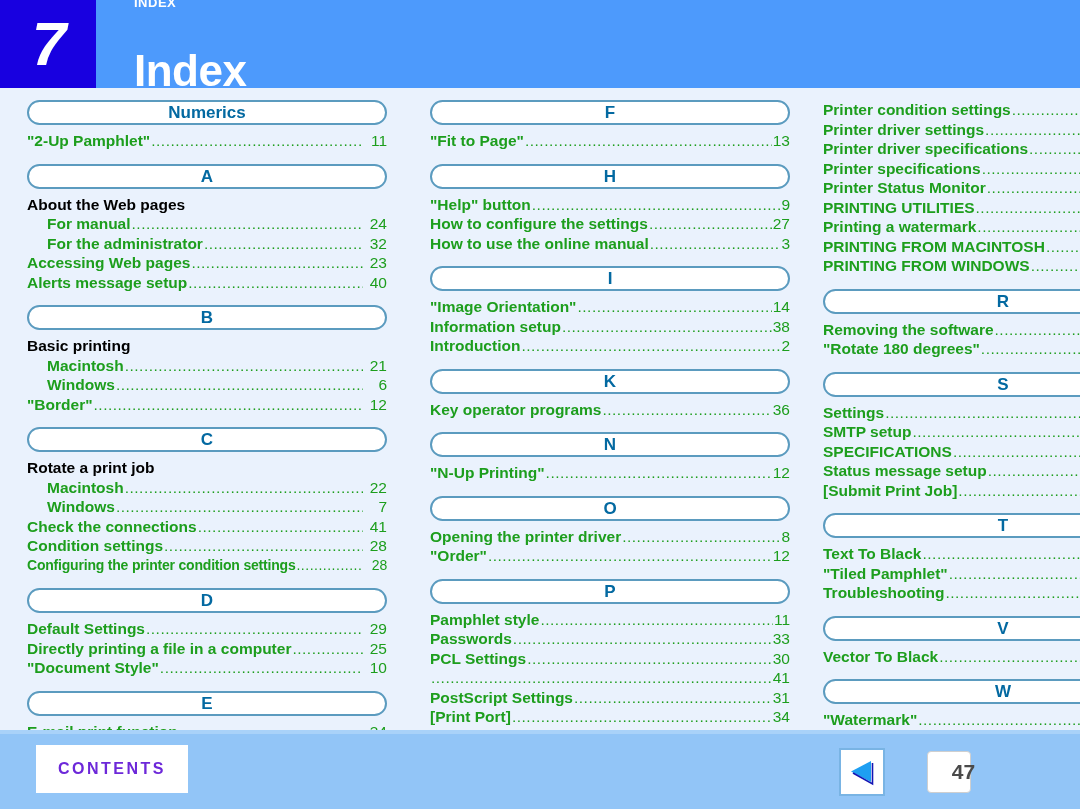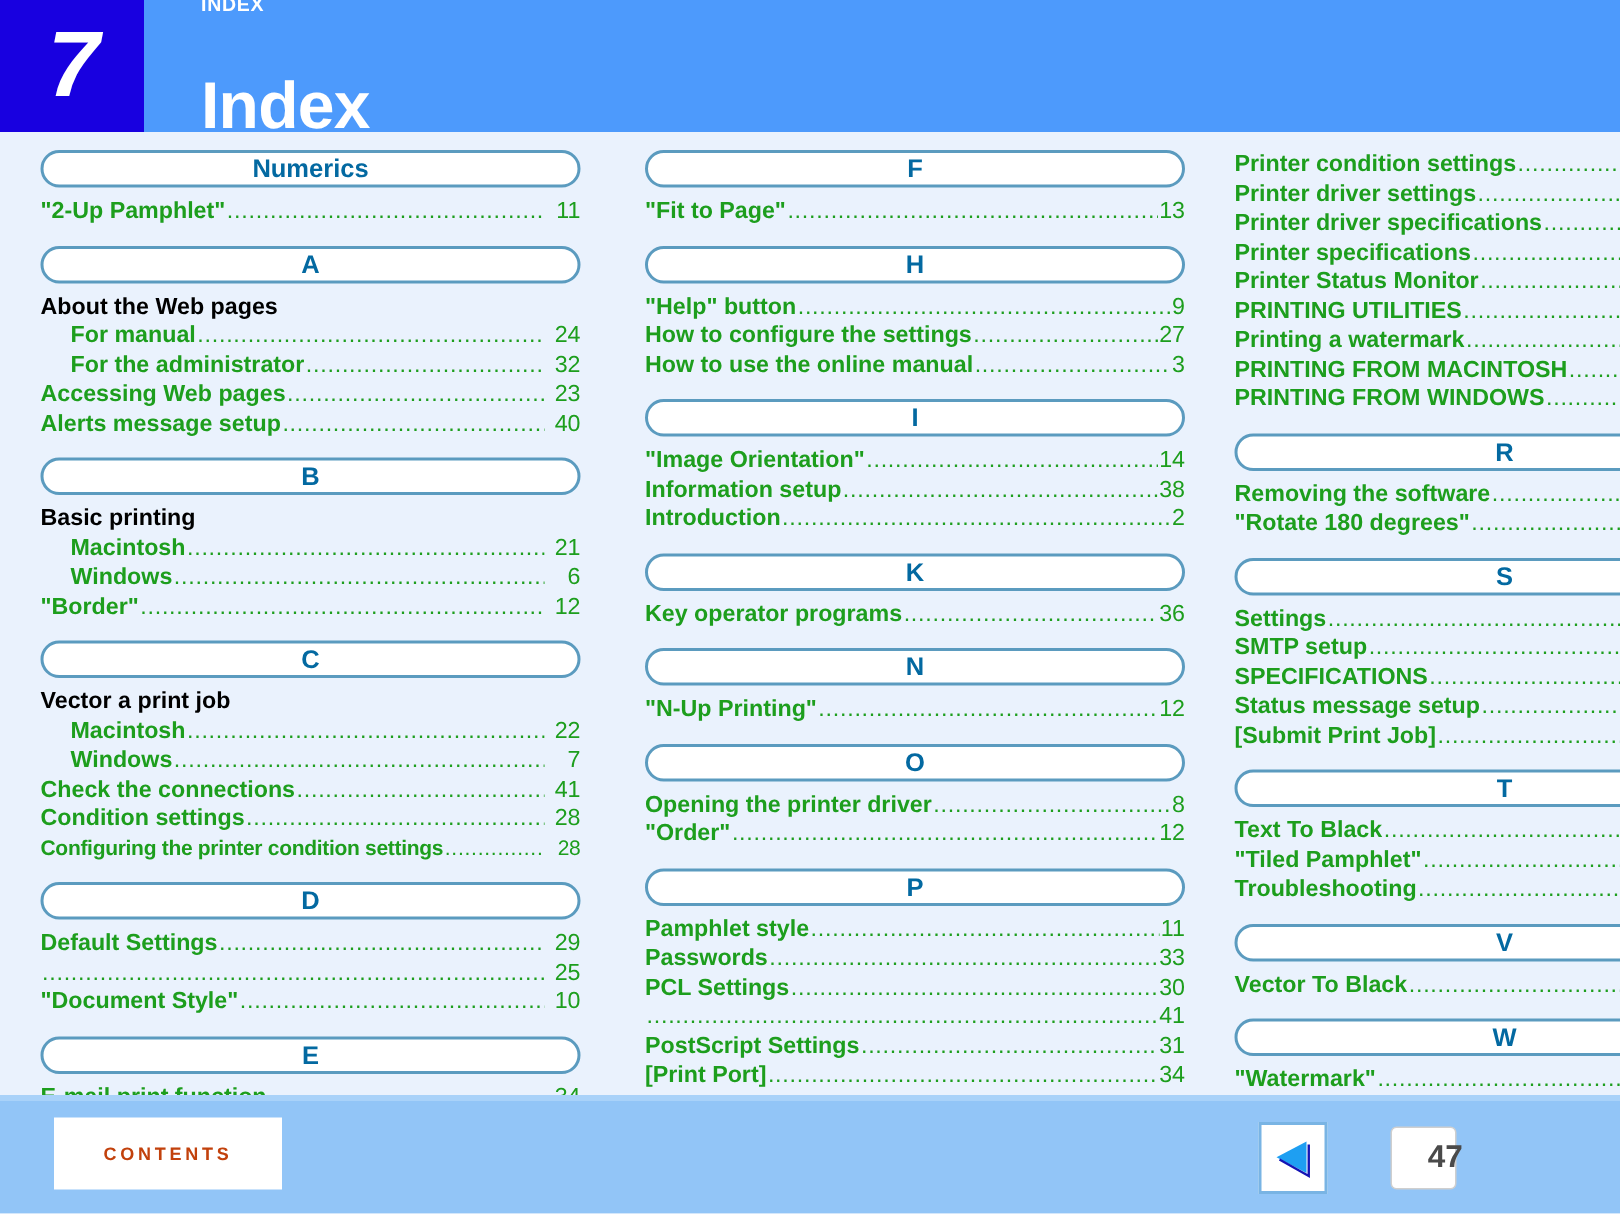--- a/index.html
+++ b/index.html
@@ -152,22 +152,22 @@
   .contents-button {
     position: absolute;
     left: 36px;
     top: 15px;
     width: 152px;
     height: 48px;
     background: #ffffff;
     display: flex;
     align-items: center;
     justify-content: center;
-    color: #c2410c;
-    font-size: 12px;
+    color: #6d28d9;
+    font-size: 16px;
     font-weight: bold;
     letter-spacing: 2.5px;
   }
   .back-button {
     position: absolute;
     left: 839px;
     top: 748px;
     width: 46px;
     height: 48px;
     background: #ffffff;
@@ -262,21 +262,21 @@
       </div>
       <div class="entry">
         <span class="entry-label">"Border"</span>
         <span class="entry-dots">.........................................................................................</span>
         <span class="entry-page">12</span>
       </div>
       <div class="letter-pill">
         <span class="pill-text">C</span>
       </div>
       <div class="entry plain">
-        <span class="entry-label">Vector a print job</span>
+        <span class="entry-label">Rotate a print job</span>
       </div>
       <div class="entry sub">
         <span class="entry-label">Macintosh</span>
         <span class="entry-dots">.........................................................................................</span>
         <span class="entry-page">22</span>
       </div>
       <div class="entry sub">
         <span class="entry-label">Windows</span>
         <span class="entry-dots">.........................................................................................</span>
         <span class="entry-page">7</span>
@@ -298,20 +298,21 @@
       </div>
       <div class="letter-pill">
         <span class="pill-text">D</span>
       </div>
       <div class="entry">
         <span class="entry-label">Default Settings</span>
         <span class="entry-dots">.........................................................................................</span>
         <span class="entry-page">29</span>
       </div>
       <div class="entry">
+        <span class="entry-label">Directly printing a file in a computer</span>
         <span class="entry-dots">.........................................................................................</span>
         <span class="entry-page">25</span>
       </div>
       <div class="entry">
         <span class="entry-label">"Document Style"</span>
         <span class="entry-dots">.........................................................................................</span>
         <span class="entry-page">10</span>
       </div>
       <div class="letter-pill">
         <span class="pill-text">E</span>

